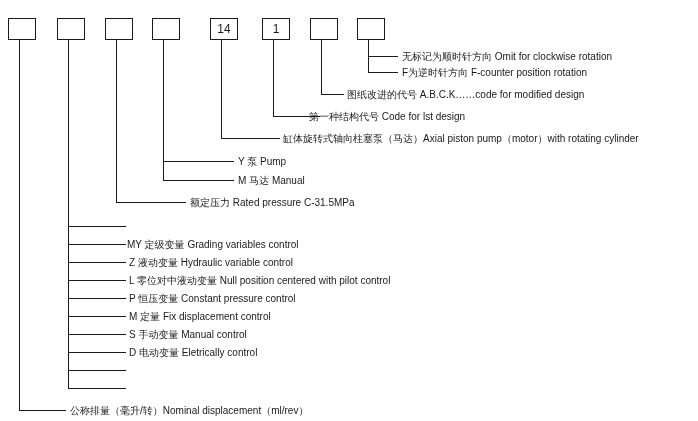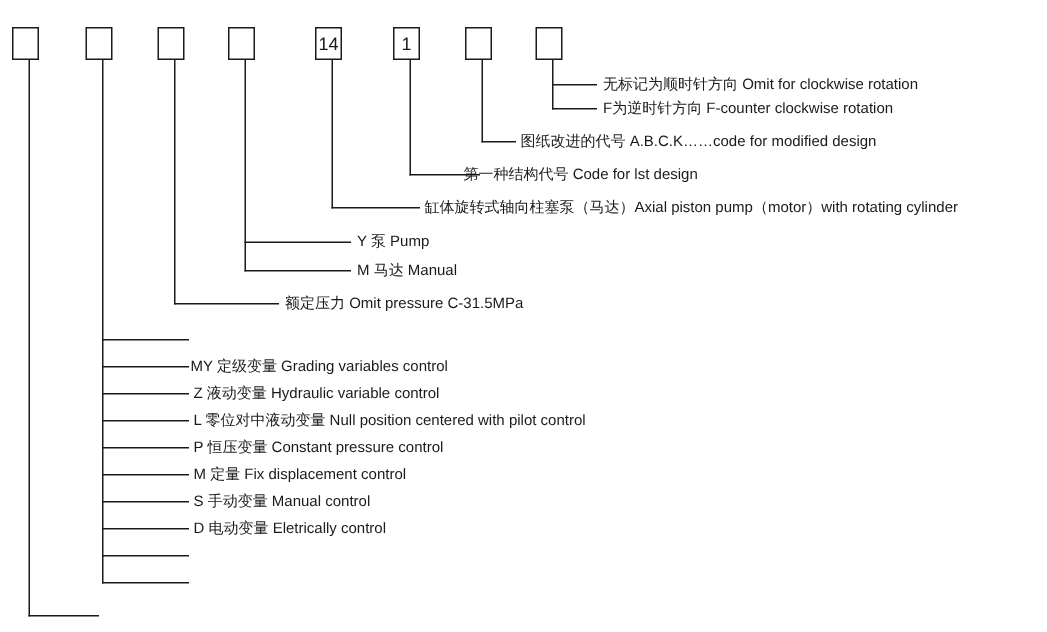--- a/index.html
+++ b/index.html
@@ -11,21 +11,21 @@
   .stage {
     position: relative;
     width: 698px;
     height: 421px;
     background: #ffffff;
     overflow: hidden;
   }
   .box {
     position: absolute;
     top: 18px;
-    width: 18px;
+    width: 28px;
     height: 22px;
     border: 1px solid #1a1a1a;
     background: #ffffff;
     display: flex;
     align-items: center;
     justify-content: center;
     font-size: 12px;
     color: #1a1a1a;
   }
   .vline, .hline { position: absolute; background: #1a1a1a; }
@@ -92,28 +92,29 @@
   <div class="hline" style="left:68px;  top:280px; width:58px"></div>
   <div class="hline" style="left:68px;  top:298px; width:58px"></div>
   <div class="hline" style="left:68px;  top:316px; width:58px"></div>
   <div class="hline" style="left:68px;  top:334px; width:58px"></div>
   <div class="hline" style="left:68px;  top:352px; width:58px"></div>
   <div class="hline" style="left:68px;  top:370px; width:58px"></div>
   <div class="hline" style="left:68px;  top:388px; width:58px"></div>
   <div class="hline" style="left:19px;  top:410px; width:47px"></div>
 
   <div class="ann" style="left:402px; top:50px">无标记为顺时针方向 Omit for clockwise rotation</div>
-  <div class="ann" style="left:402px; top:66px">F为逆时针方向 F-counter clockwise rotation</div>
+  <div class="ann" style="left:402px; top:66px">F为逆时针方向 F-counter position rotation</div>
   <div class="ann" style="left:347px; top:88px">图纸改进的代号 A.B.C.K……code for modified design</div>
   <div class="ann" style="left:309px; top:110px">第一种结构代号 Code for lst design</div>
   <div class="ann" style="left:283px; top:132px">缸体旋转式轴向柱塞泵（马达）Axial piston pump（motor）with rotating cylinder</div>
   <div class="ann" style="left:238px; top:155px">Y 泵 Pump</div>
   <div class="ann" style="left:238px; top:174px">M 马达 Manual</div>
-  <div class="ann" style="left:190px; top:196px">额定压力 Omit pressure C-31.5MPa</div>
+  <div class="ann" style="left:190px; top:196px">额定压力 Rated pressure C-31.5MPa</div>
   <div class="ann" style="left:127px; top:238px">MY 定级变量 Grading variables control</div>
   <div class="ann" style="left:129px; top:256px">Z 液动变量 Hydraulic variable control</div>
   <div class="ann" style="left:129px; top:274px">L 零位对中液动变量 Null position centered with pilot control</div>
   <div class="ann" style="left:129px; top:292px">P 恒压变量 Constant pressure control</div>
   <div class="ann" style="left:129px; top:328px">S 手动变量 Manual control</div>
   <div class="ann" style="left:129px; top:310px">M 定量 Fix displacement control</div>
   <div class="ann" style="left:129px; top:346px">D 电动变量 Eletrically control</div>
+  <div class="ann" style="left:70px;  top:404px">公称排量（毫升/转）Nominal displacement（ml/rev）</div>
 
 </div>
 
 </body></html>

